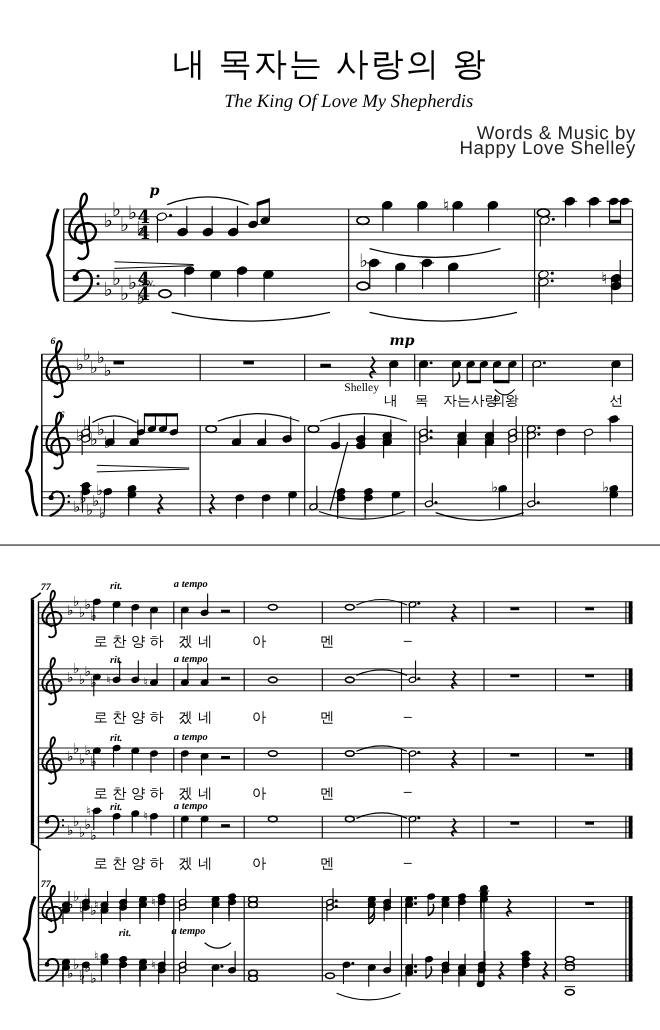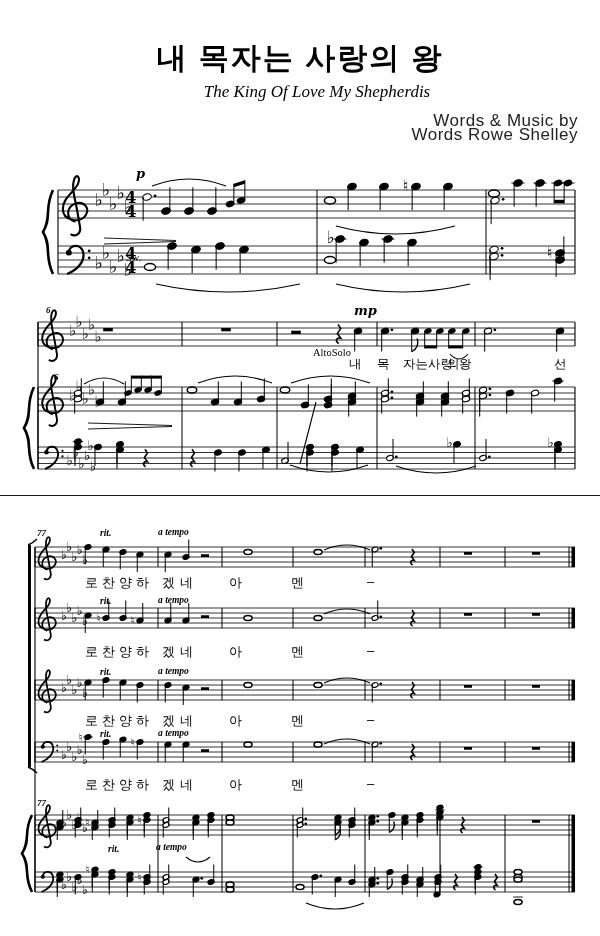--- a/index.html
+++ b/index.html
@@ -1,40 +1,40 @@
 <!DOCTYPE html>
 <html><head>
 <meta charset="utf-8">
 <style>
   html,body{margin:0;padding:0;background:#e8e8e8;}
   #page{position:relative;width:600px;height:936px;background:#ffffff;overflow:hidden;
         font-family:"Liberation Sans","DejaVu Sans",sans-serif;color:#000;}
   #score-svg{position:absolute;left:0;top:0;}
   .abs{position:absolute;white-space:nowrap;}
-  #title{top:38px;left:0;width:600px;text-align:center;font-size:30px;font-weight:bold;letter-spacing:2px;}
+  #title{top:38px;left:0;width:600px;text-align:center;font-size:30px;font-weight:normal;letter-spacing:2px;}
   #subtitle{top:82px;left:17px;width:600px;text-align:center;font-size:17px;font-style:italic;
             font-family:"Liberation Serif","DejaVu Serif",serif;}
   #credits{top:114px;right:22px;text-align:right;font-size:17px;line-height:14px;letter-spacing:0.5px;color:#222;}
   #page8-header{top:506px;left:0;width:600px;text-align:center;font-size:11.5px;font-weight:bold;letter-spacing:1px;}
   #divider{top:495px;left:0;width:600px;border-top:1.5px solid #1a1a1a;height:0;}
   .ann-dyn{font-family:"DejaVu Serif",serif;font-weight:bold;font-style:italic;font-size:13px;}
   .ann-tempo{font-family:"Liberation Serif","DejaVu Serif",serif;font-weight:bold;font-style:italic;font-size:9.5px;}
   .ann-plain{font-family:"Liberation Serif","DejaVu Serif",serif;font-size:10.5px;}
   .ann-mnum{font-family:"Liberation Serif","DejaVu Serif",serif;font-style:italic;font-weight:bold;font-size:9px;}
   .lyric{position:absolute;white-space:nowrap;font-family:"Liberation Sans","DejaVu Sans",sans-serif;}
 </style>
 </head>
 <body>
 
 <div id="page">
   <div id="title" class="abs">내 목자는 사랑의 왕</div>
   <div id="subtitle" class="abs">The King Of Love My Shepherdis</div>
   <div id="credits" class="abs">
     <div>Words &amp; Music by</div>
-    <div>Words Rowe Shelley</div>
+    <div>Happy Love Shelley</div>
   </div>
   <div id="divider" class="abs"></div>
   <svg id="score-svg" width="600" height="936">
       <line x1="58" y1="190" x2="575" y2="190" stroke="#000000" stroke-width="0.8"></line>
       <line x1="58" y1="197" x2="575" y2="197" stroke="#000000" stroke-width="0.8"></line>
       <line x1="58" y1="204" x2="575" y2="204" stroke="#000000" stroke-width="0.8"></line>
       <line x1="58" y1="211" x2="575" y2="211" stroke="#000000" stroke-width="0.8"></line>
       <line x1="58" y1="218" x2="575" y2="218" stroke="#000000" stroke-width="0.8"></line>
       <line x1="58" y1="246" x2="575" y2="246" stroke="#000000" stroke-width="0.8"></line>
       <line x1="58" y1="253" x2="575" y2="253" stroke="#000000" stroke-width="0.8"></line>
@@ -794,21 +794,21 @@
       <line x1="35" y1="547" x2="35" y2="892" stroke="#000000" stroke-width="1.1"></line>
       <rect x="28" y="545" width="3" height="222" fill="#000000"></rect>
       <path d="M 28,545 Q 33,543 37,539" stroke="#000000" stroke-width="1.4" fill="none"></path>
       <path d="M 28,767 Q 33,769 37,773" stroke="#000000" stroke-width="1.4" fill="none"></path>
     </svg>
   <div id="annos">
       <div class="abs ann-dyn" style="left: 136px; top: 166px;">p</div>
       <div class="abs ann-plain" style="left: 126px; top: 219px; margin-top: 33px;">Sw.</div>
       <div class="abs ann-mnum" style="left: 46px; top: 305px;">6</div>
       <div class="abs ann-dyn" style="left: 354px; top: 303px; font-style: italic;">mp</div>
-      <div class="abs ann-plain" style="left: 313px; top: 347px;">AltoSolo</div>
+      <div class="abs ann-plain" style="left: 313px; top: 347px;">Shelley</div>
       <div>
         <span class="lyric" style="left: 349px; top: 356px; font-size: 12.5px;">내</span>
         <span class="lyric" style="left: 377px; top: 356px; font-size: 12.5px;">목</span>
         <span class="lyric" style="left: 403px; top: 356px; font-size: 12.5px;">자는사랑</span>
         <span class="lyric" style="left: 447px; top: 356px; font-size: 12.5px;">의</span>
         <span class="lyric" style="left: 459px; top: 356px; font-size: 12.5px;">왕</span>
         <span class="lyric" style="left: 554px; top: 356px; font-size: 12.5px;">선</span>
       </div>
       <div class="abs ann-mnum" style="left: 54px; top: 372px;">6</div>
       <div class="abs ann-mnum" style="left: 37px; top: 528px;">77</div>

